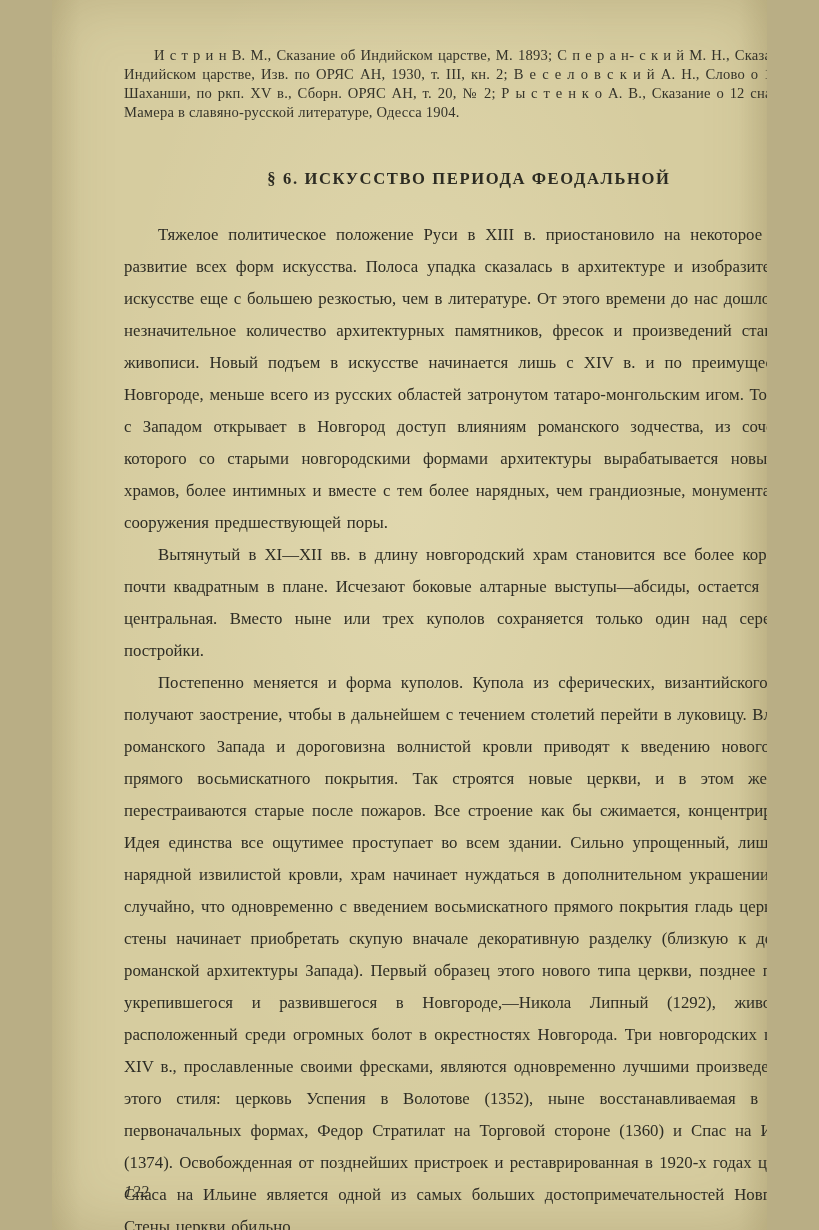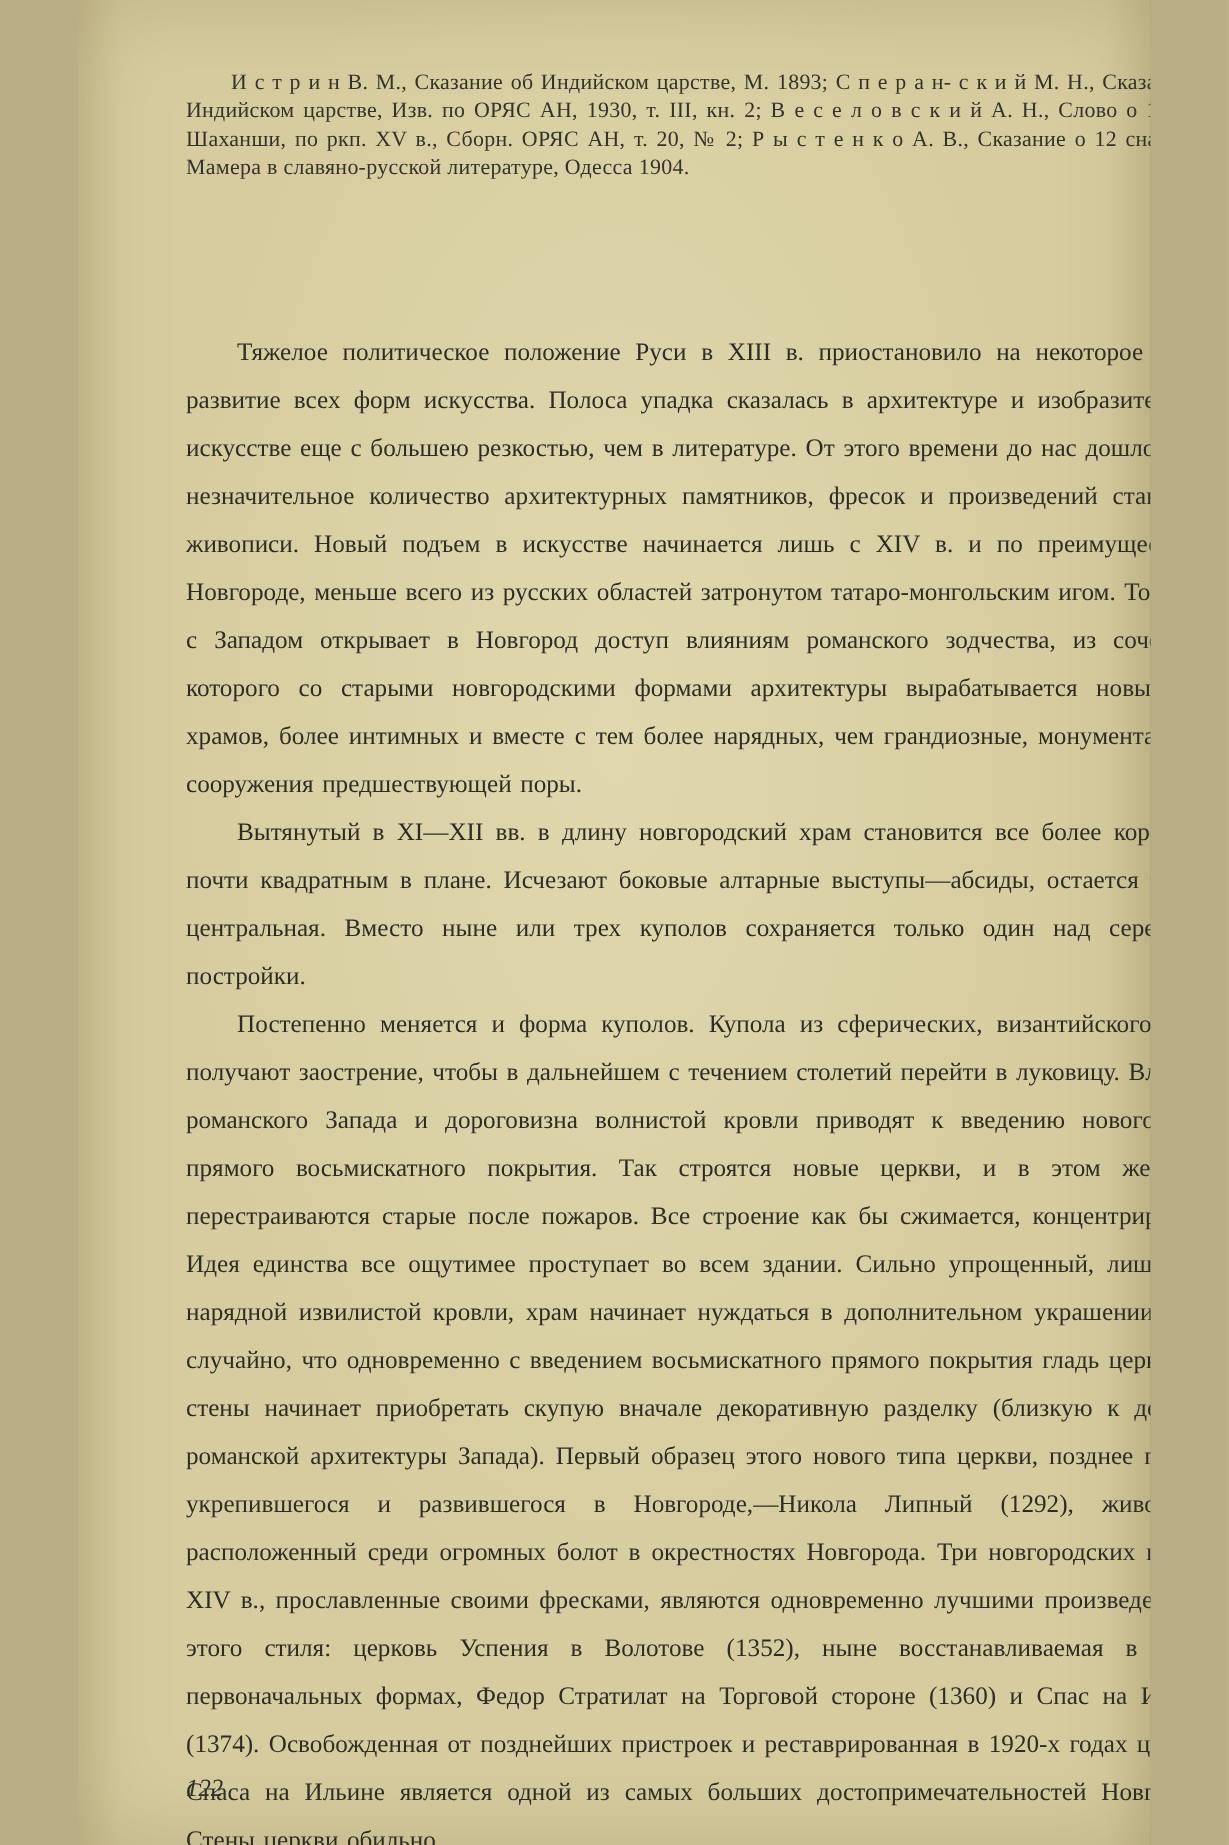--- a/index.html
+++ b/index.html
@@ -66,21 +66,21 @@
 </style>
 </head>
 <body>
 
 <div class="page">
   <div class="content">
 
     <p class="footnote">И с т р и н  В. М., Сказание об Индийском царстве, М. 1893; С п е р а н- с к и й  М. Н., Сказание об Индийском царстве, Изв. по ОРЯС АН, 1930, т. III, кн. 2; В е с е л о в с к и й  А. Н., Слово о 12 снах Шаханши, по ркп. XV в., Сборн. ОРЯС АН, т. 20, № 2; Р ы с т е н к о  А. В., Сказание о 12 снах царя Мамера в славяно-русской литературе, Одесса 1904.</p>
 
     <h2 class="heading">
-      <br>
+      <span>§ 6. ИСКУССТВО ПЕРИОДА ФЕОДАЛЬНОЙ</span><br>
     </h2>
 
     <p class="bodypara">Тяжелое политическое положение Руси в XIII в. приостановило на некоторое время развитие всех форм искусства. Полоса упадка сказалась в архитектуре и изобразительном искусстве еще с большею резкостью, чем в литературе. От этого времени до нас дошло лишь незначительное количество архитектурных памятников, фресок и произведений станковой живописи. Новый подъем в искусстве начинается лишь с XIV в. и по преимуществу в Новгороде, меньше всего из русских областей затронутом татаро-монгольским игом. Торговля с Западом открывает в Новгород доступ влияниям романского зодчества, из сочетания которого со старыми новгородскими формами архитектуры вырабатывается новый тип храмов, более интимных и вместе с тем более нарядных, чем грандиозные, монументальные сооружения предшествующей поры.</p>
 
     <p class="bodypara">Вытянутый в XI—XII вв. в длину новгородский храм становится все более коротким, почти квадратным в плане. Исчезают боковые алтарные выступы—абсиды, остается только центральная. Вместо ныне или трех куполов сохраняется только один над серединой постройки.</p>
 
     <p class="bodypara">Постепенно меняется и форма куполов. Купола из сферических, византийского типа, получают заострение, чтобы в дальнейшем с течением столетий перейти в луковицу. Влияние романского Запада и дороговизна волнистой кровли приводят к введению нового типа прямого восьмискатного покрытия. Так строятся новые церкви, и в этом же типе перестраиваются старые после пожаров. Все строение как бы сжимается, концентрируется. Идея единства все ощутимее проступает во всем здании. Сильно упрощенный, лишенный нарядной извилистой кровли, храм начинает нуждаться в дополнительном украшении, и не случайно, что одновременно с введением восьмискатного прямого покрытия гладь церковной стены начинает приобретать скупую вначале декоративную разделку (близкую к деталям романской архитектуры Запада). Первый образец этого нового типа церкви, позднее прочно укрепившегося и развившегося в Новгороде,—Никола Липный (1292), живописно расположенный среди огромных болот в окрестностях Новгорода. Три новгородских церкви XIV в., прославленные своими фресками, являются одновременно лучшими произведениями этого стиля: церковь Успения в Волотове (1352), ныне восстанавливаемая в своих первоначальных формах, Федор Стратилат на Торговой стороне (1360) и Спас на Ильине (1374). Освобожденная от позднейших пристроек и реставрированная в 1920-х годах церковь Спаса на Ильине является одной из самых больших достопримечательностей Новгорода. Стены церкви обильно</p>
 
   </div>
 

